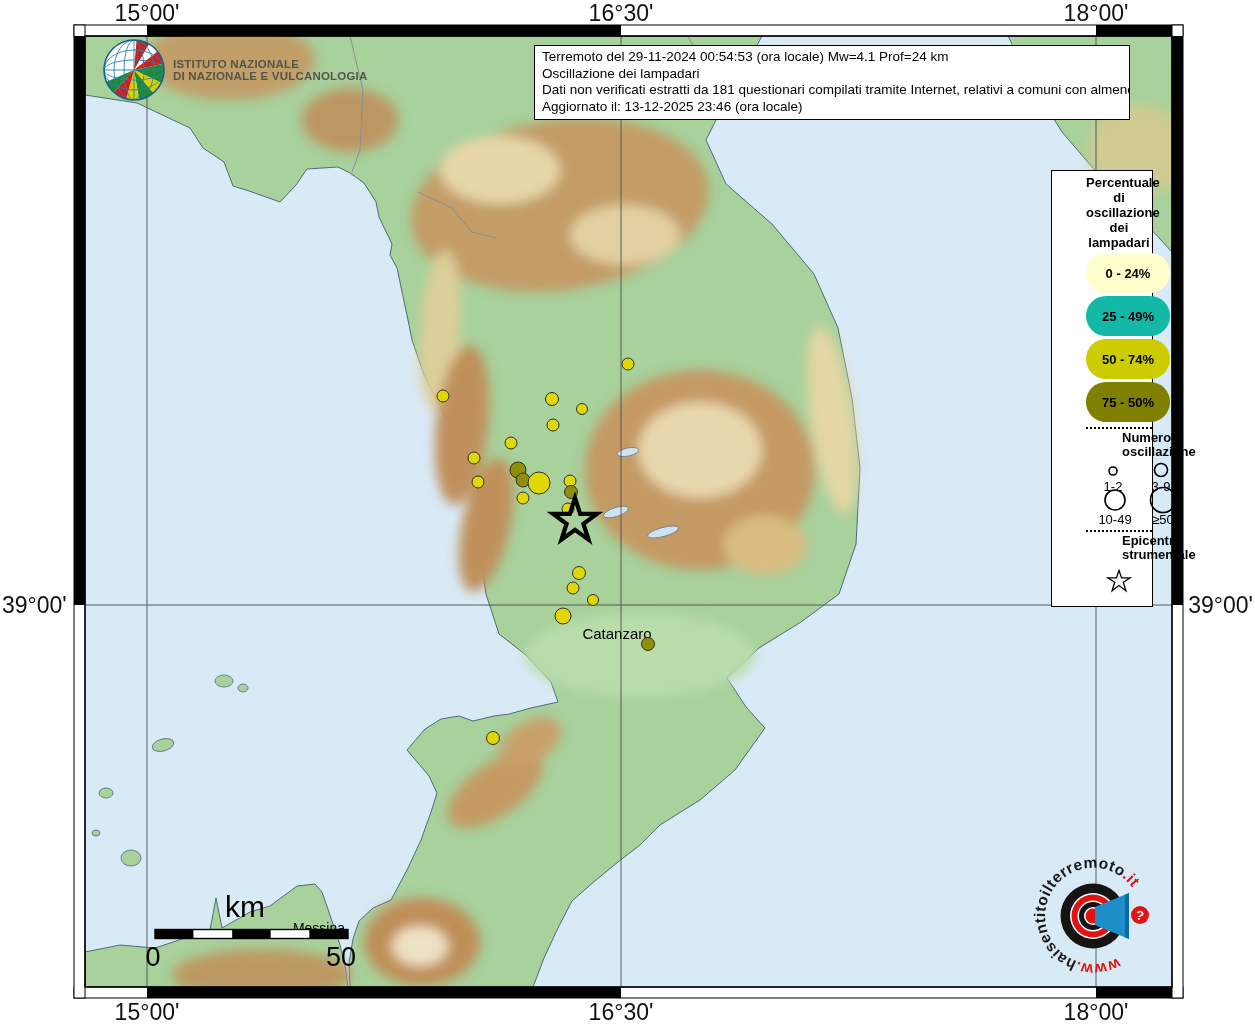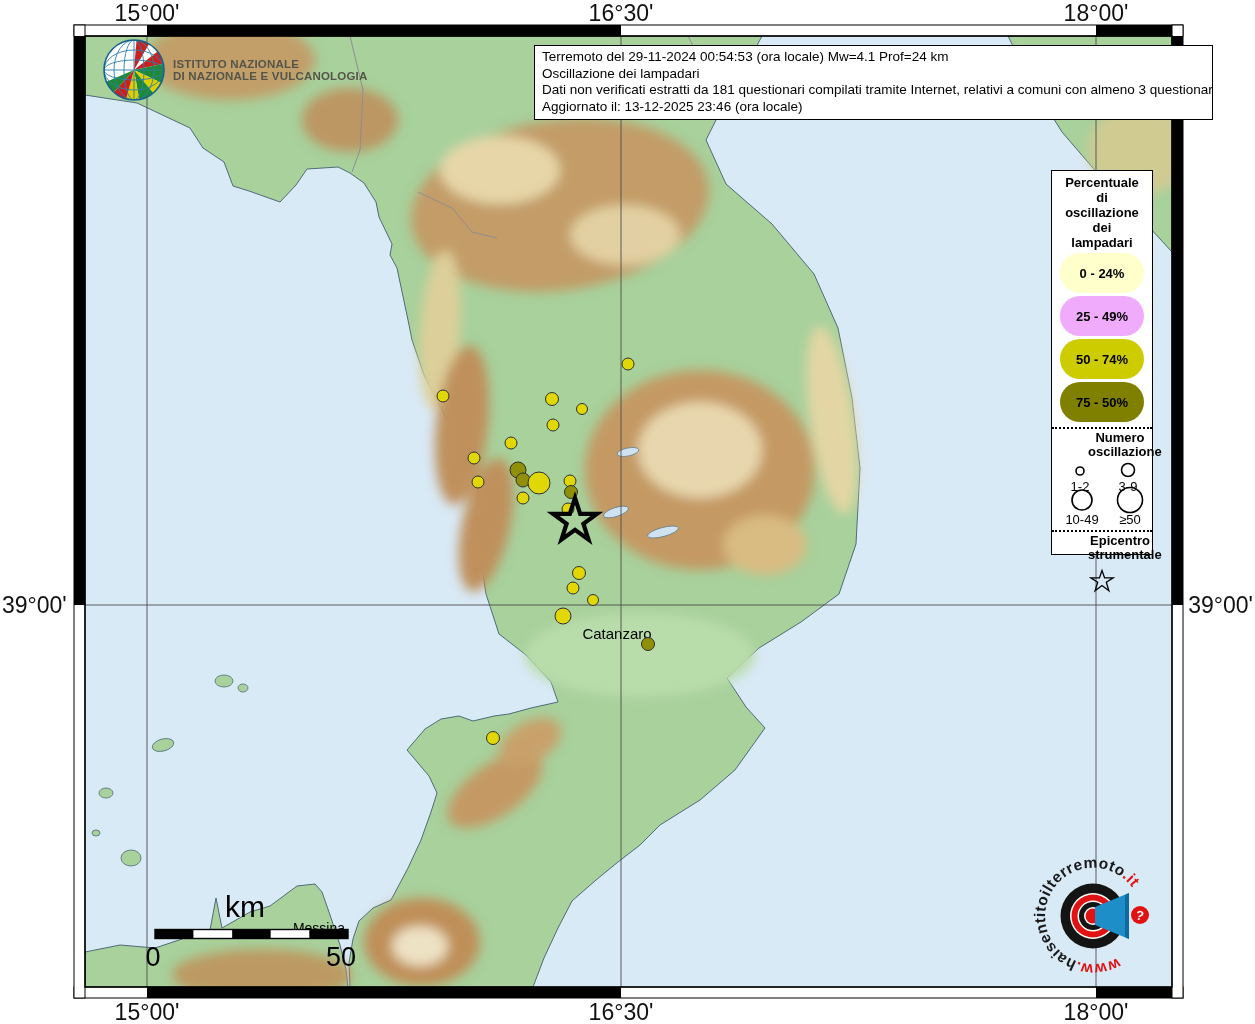--- a/index.html
+++ b/index.html
@@ -2,26 +2,26 @@
 <html><head>
 <meta charset="utf-8">
 <style>
   html,body{margin:0;padding:0;background:#fff;}
   .stage{position:relative;width:1255px;height:1024px;background:#ffffff;
          font-family:"Liberation Sans",sans-serif;overflow:hidden;}
   .stage svg.base{position:absolute;left:0;top:0;}
   .axis-label{fill:#111;font-size:23px;font-family:"Liberation Sans",sans-serif;}
   .map-label{fill:#000;font-family:"Liberation Sans",sans-serif;}
 
-  .info-box{position:absolute;left:534px;top:45px;width:679px;box-sizing:border-box;
+  .info-box{position:absolute;left:534px;top:45px;width:596px;box-sizing:border-box;
             background:#fff;border:1.5px solid #000;padding:3px 7px 4px 7px;
             font-size:13.5px;line-height:16.5px;color:#000;white-space:nowrap;overflow:hidden;}
 
-  .legend{position:absolute;left:1051px;top:170px;width:102px;height:385px;box-sizing:border-box;
-          background:#fff;border:1.6px solid #000;font-size:13px;color:#000;}
+  .legend{position:absolute;left:1051px;top:170px;width:102px;height:437px;box-sizing:border-box;
+          background:#fff;border:1.6px solid #000;font-size:13px;color:#000;padding-left:34px;}
   .legend .ttl{font-weight:bold;text-align:center;line-height:15px;padding-top:4px;}
   .lg-swatch{width:84px;height:40px;margin:3px auto 0 auto;display:flex;align-items:center;justify-content:center;border-radius:20px;}
   .lg-swatch span{font-weight:bold;font-size:13px;}
   .lg-sep{border:none;border-top:2px dotted #000;margin:5px 0 2px 0;}
   .lg-sub{font-weight:bold;text-align:center;line-height:14px;margin-left:36px;}
   .lg-counts{display:block;margin:0 auto;}
   .lg-star{display:block;margin:6px auto 0 auto;}
 
   .ingv{position:absolute;left:102px;top:38px;display:flex;align-items:center;}
   .ingv-text{margin-left:7px;color:#54544a;font-weight:bold;font-size:11.5px;line-height:12.5px;letter-spacing:.2px;}
@@ -233,21 +233,21 @@
       <div>di</div>
       <div>oscillazione</div>
       <div>dei</div>
       <div>lampadari</div>
     </div>
 
     <div id="legend-swatches">
         <div class="lg-swatch" style="background: rgb(255, 255, 204);">
           <span>0 - 24%</span>
         </div>
-        <div class="lg-swatch" style="background: #f0abfc;">
+        <div class="lg-swatch" style="background: #14b8a6;">
           <span>25 - 49%</span>
         </div>
         <div class="lg-swatch" style="background: rgb(204, 204, 0);">
           <span>50 - 74%</span>
         </div>
         <div class="lg-swatch" style="background: rgb(127, 127, 0);">
           <span>75 - 50%</span>
         </div>
       </div>
 

